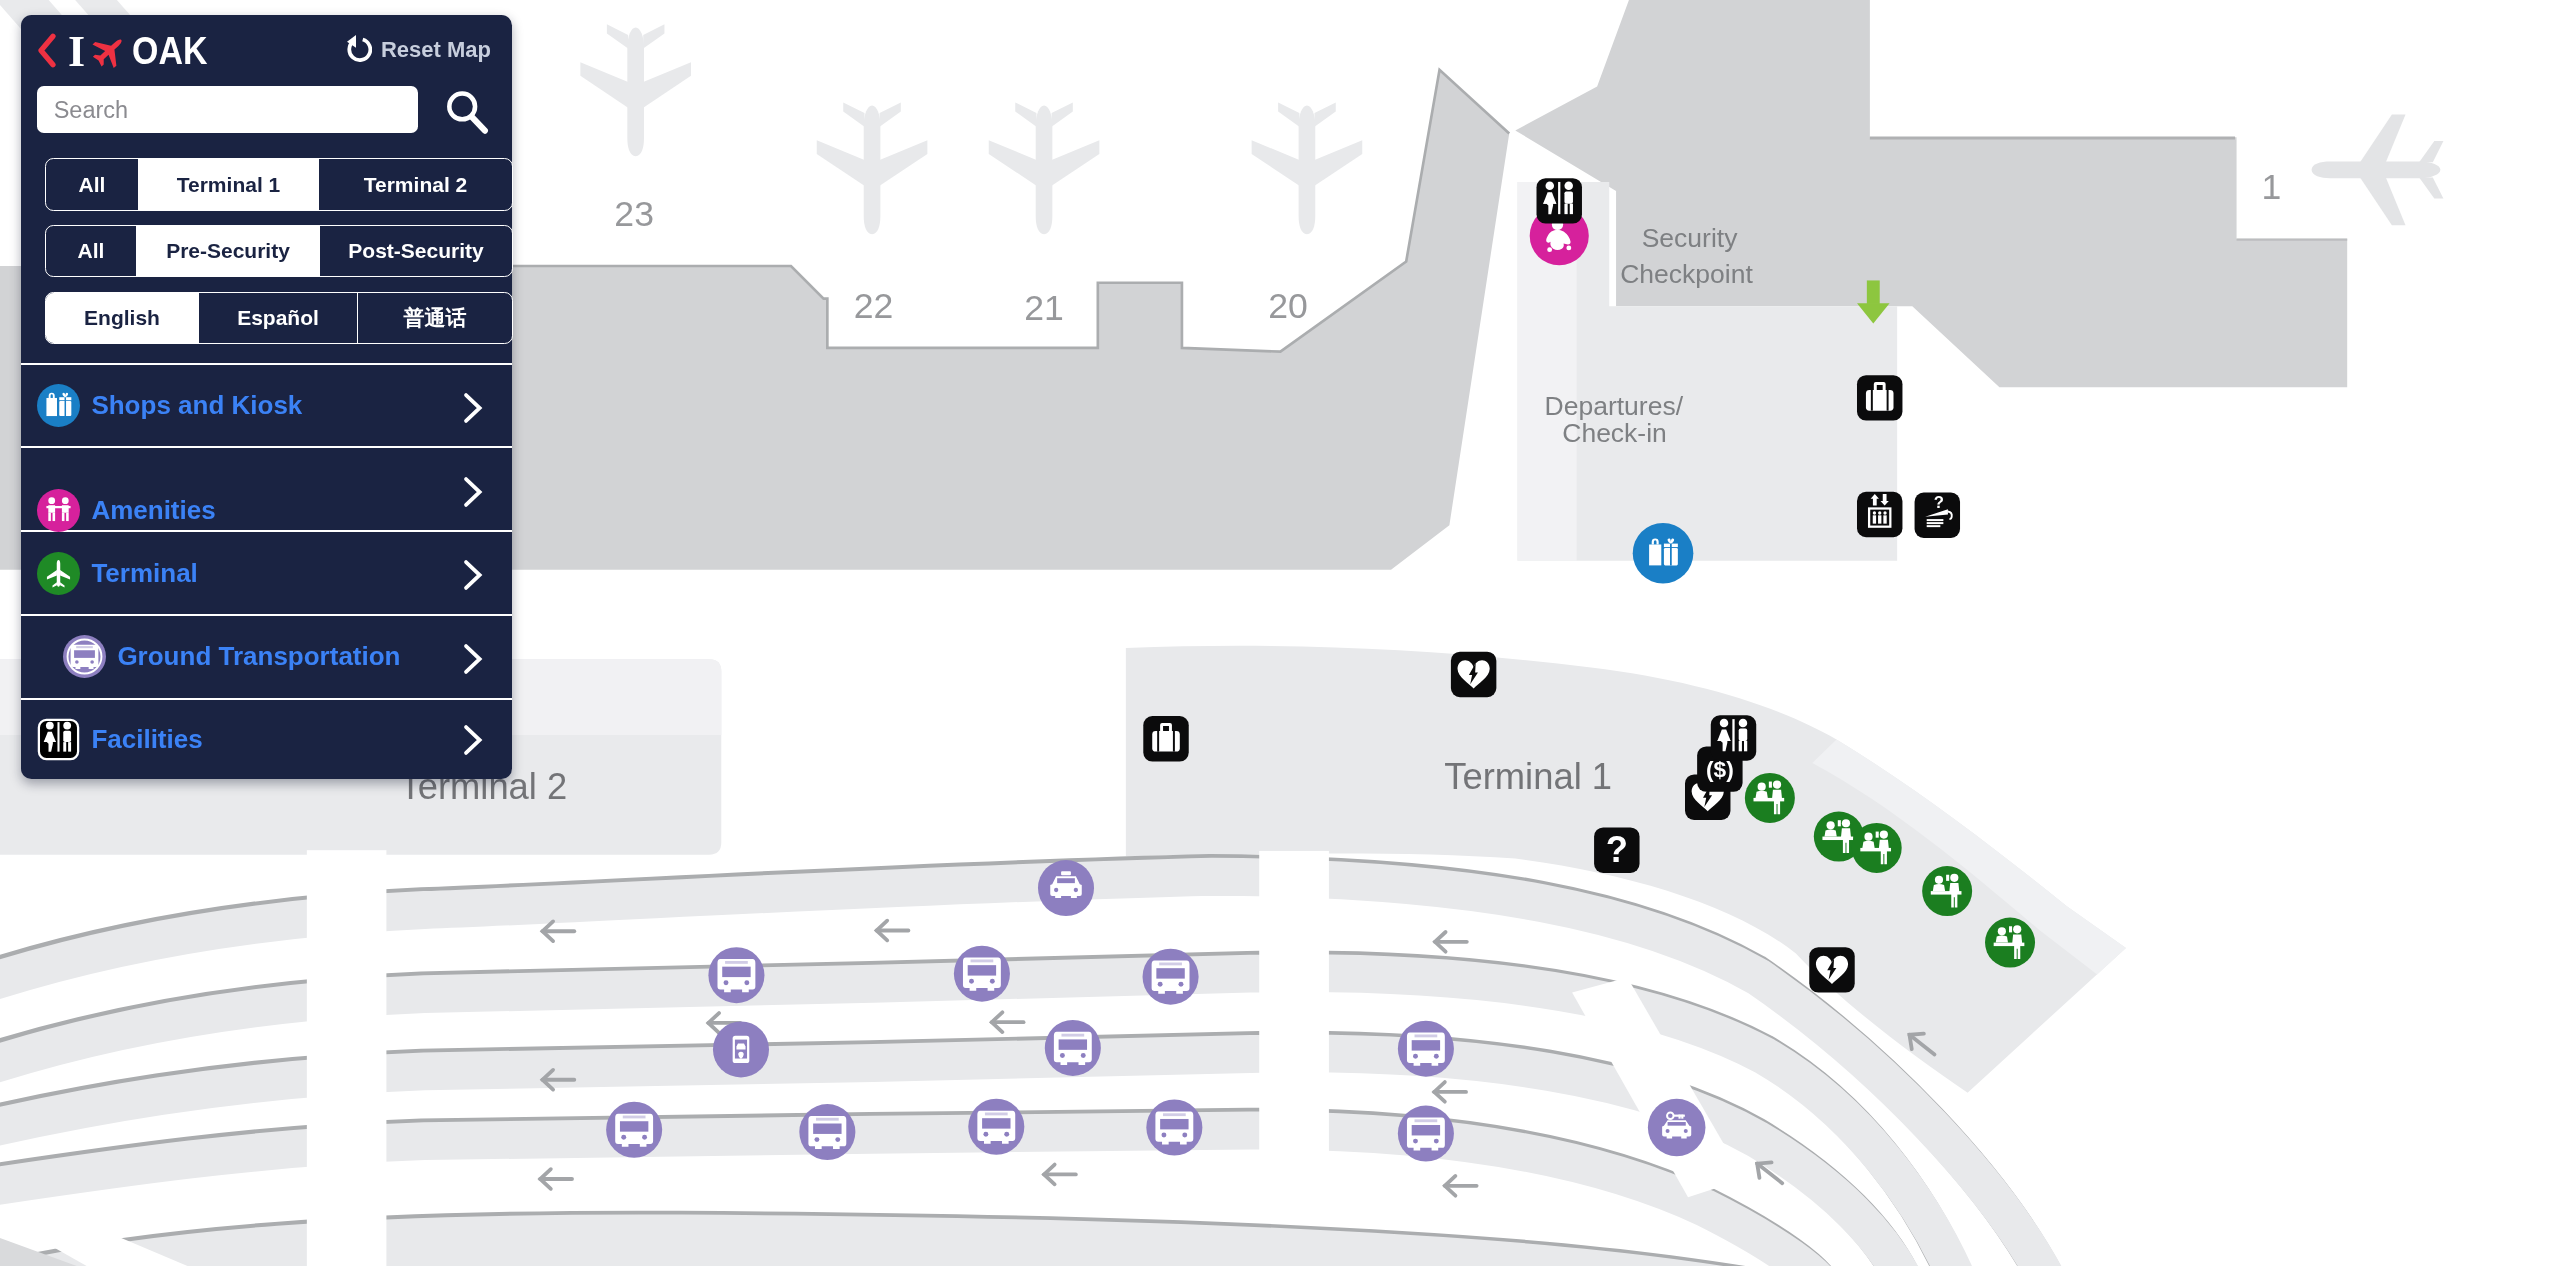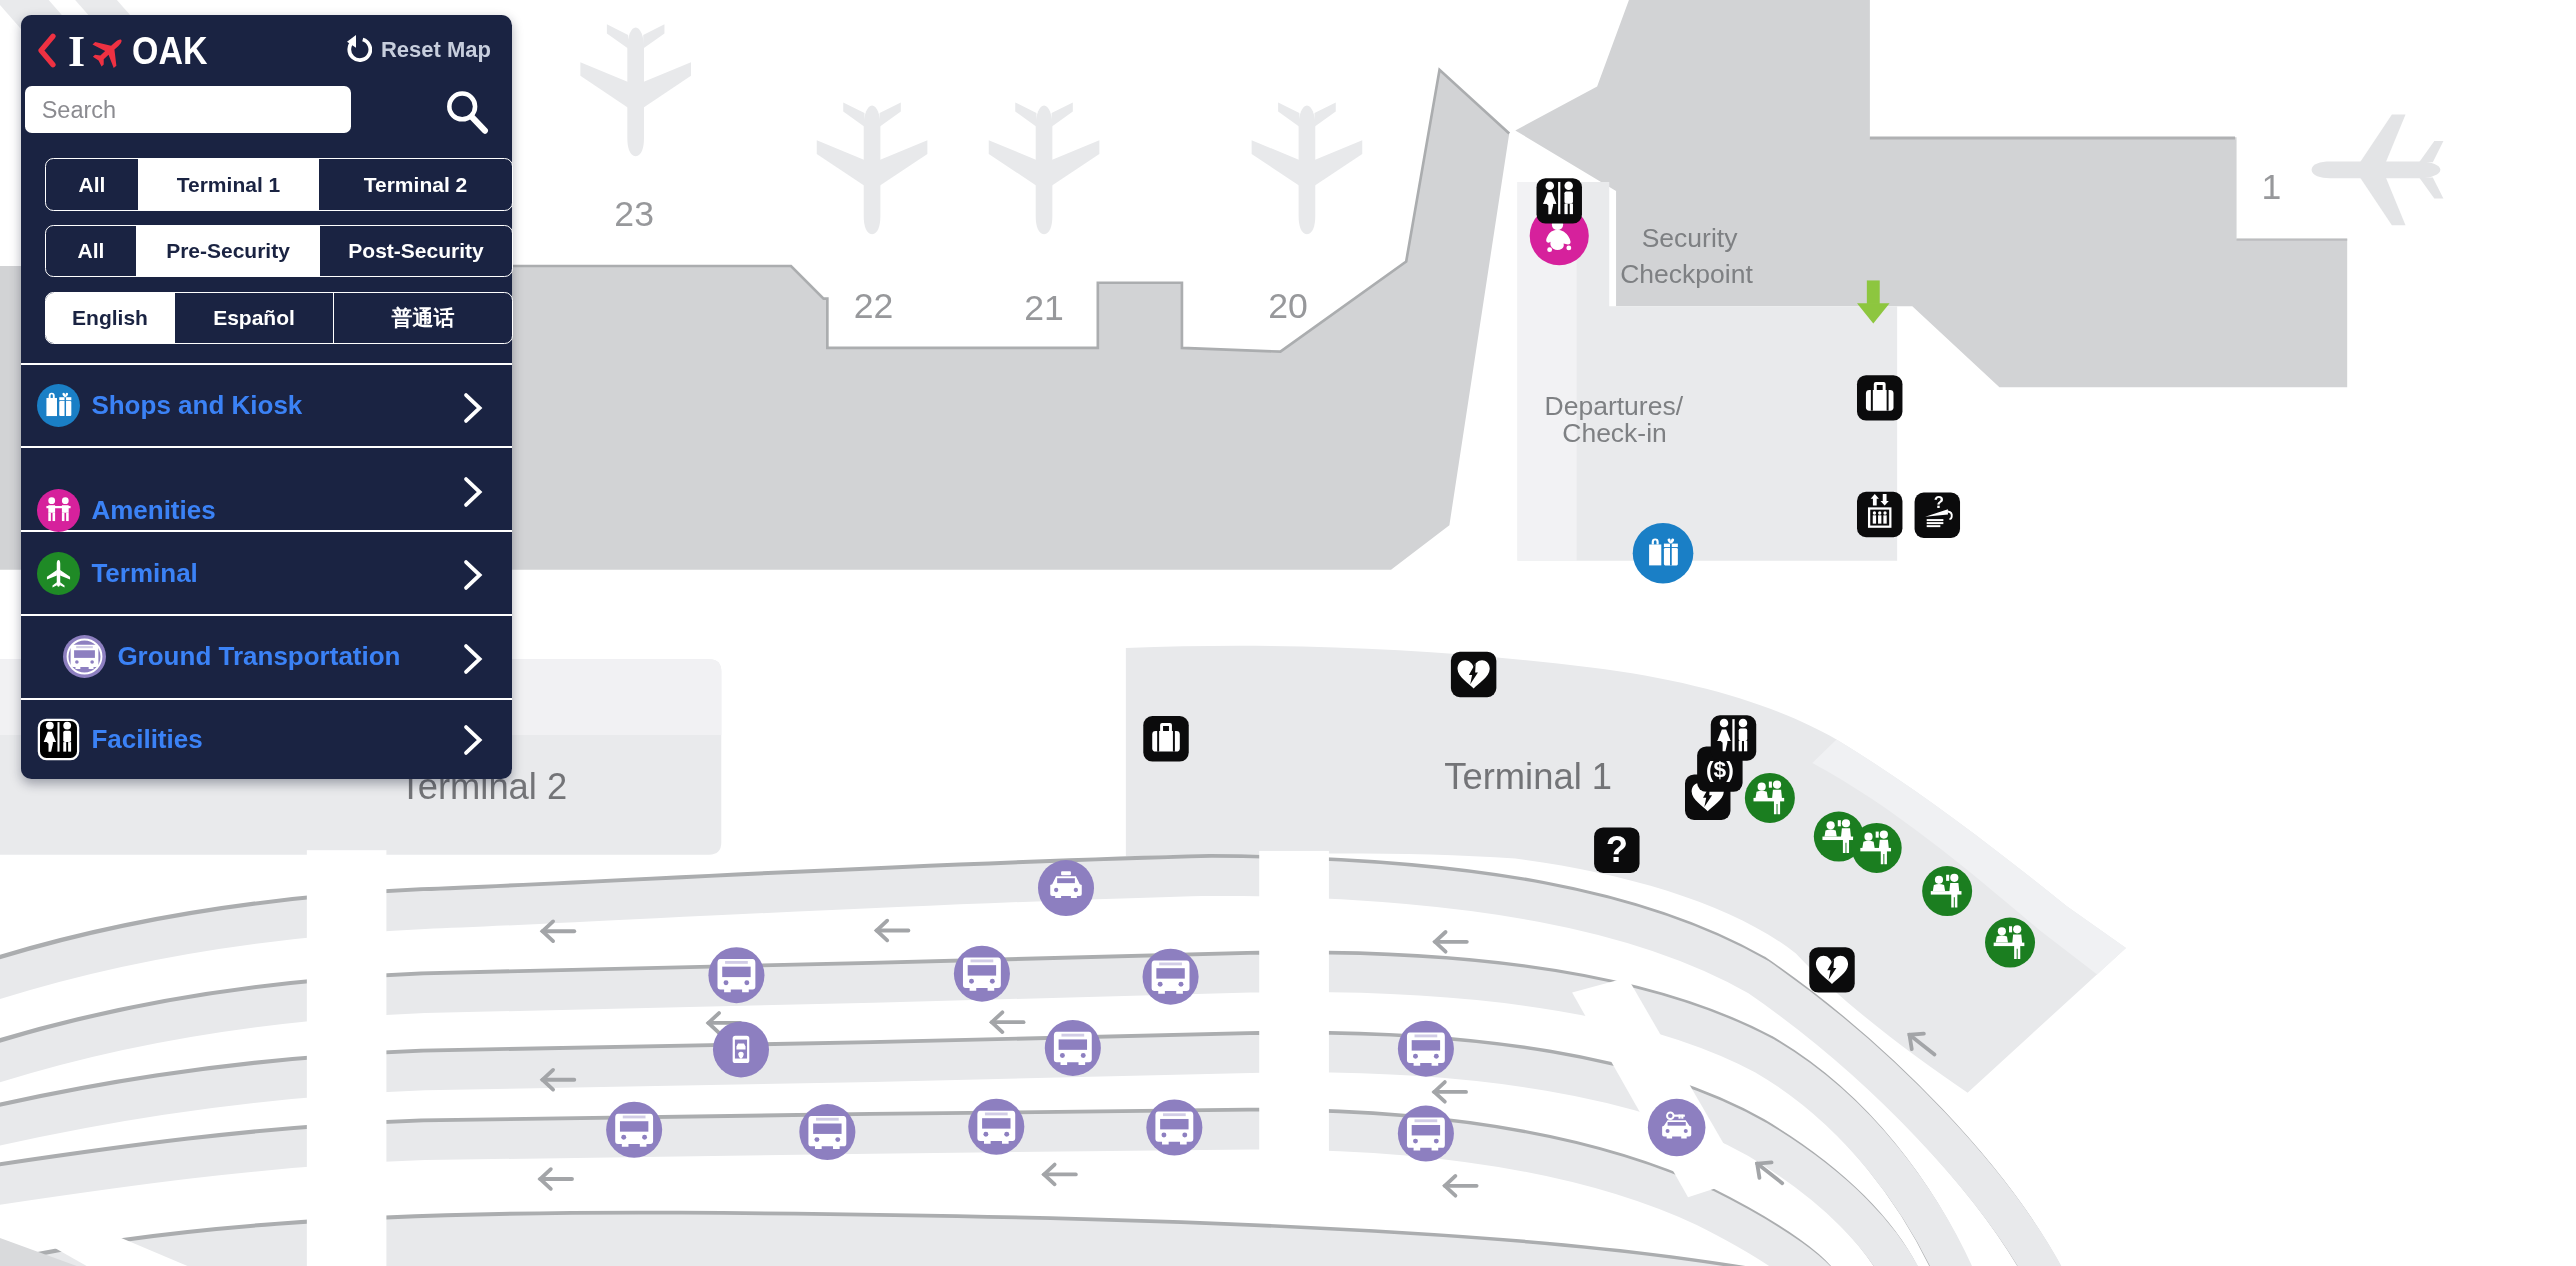--- a/index.html
+++ b/index.html
@@ -7,21 +7,21 @@
        font-family:"Liberation Sans", sans-serif;}
   #map{position:absolute;left:0;top:0;}
   .panel{position:absolute;left:21px;top:15px;width:491px;height:764px;background:#1a2342;
          border-radius:10.6px;box-shadow:0 4.5px 10.6px rgba(20,25,50,.35);color:#fff;}
   .hdr{position:absolute;left:0;top:0;width:100%;height:71px;}
   .logo{position:absolute;height:42px;display:flex;align-items:center;}
   .logoI{font-family:"Liberation Serif",serif;font-weight:bold;font-size:44px;color:#fff;margin-left:15px;}
   .logoOAK{font-weight:bold;font-size:39px;color:#fff;letter-spacing:0;margin-left:4.5px;transform:scaleX(0.87);transform-origin:left center;display:inline-block;}
   .reset{position:absolute;right:21px;top:19.7px;display:flex;align-items:center;color:#c7cedd;
          font-weight:bold;font-size:22px;}
-  .search{position:absolute;left:4px;top:71px;width:326px;height:47px;background:#fff;border-radius:6.8px;}
+  .search{position:absolute;left:16px;top:71px;width:381px;height:47px;background:#fff;border-radius:6.8px;}
   .search span{position:absolute;left:16.7px;top:10.6px;font-size:23.5px;color:#8b8b90;}
   .segrow{position:absolute;left:16px;width:468px;border:1.5px solid #fff;border-radius:8.3px;
           box-sizing:border-box;display:flex;overflow:hidden;margin-left:8px;}
   .seg{display:flex;align-items:center;justify-content:center;font-weight:bold;font-size:21px;
        color:#fff;box-sizing:border-box;border-left:1.5px solid #fff;}
   .seg:first-child{border-left:none;}
   .seg.on{background:#fff;color:#1a2342;}
   .menu{position:absolute;left:0;width:100%;}
   .mrow{position:absolute;left:0;width:100%;display:flex;align-items:center;}
   .sep{position:absolute;left:0;width:100%;height:1.5px;background:#fff;}
@@ -374,21 +374,21 @@
     <div class="seg" style="width:92px;">All</div>
     <div class="seg on" style="width:180px;">Terminal 1</div>
     <div class="seg" style="flex:1;">Terminal 2</div>
   </div>
   <div class="segrow" style="top:210px;height:52px;">
     <div class="seg" style="width:90px;">All</div>
     <div class="seg on" style="width:183px;">Pre-Security</div>
     <div class="seg" style="flex:1;">Post-Security</div>
   </div>
   <div class="segrow" style="top:277px;height:52px;">
-    <div class="seg on" style="width:128px;">English</div>
+    <div class="seg on" style="width:152px;">English</div>
     <div class="seg" style="width:159px;">Español</div>
     <div class="seg" style="flex:1;text-align:center;">普通话</div>
   </div>
 
   <div class="menu">
     <div class="sep" style="top:348px;"></div>
     <div class="sep" style="top:431px;"></div>
     <div class="sep" style="top:515px;"></div>
     <div class="sep" style="top:599px;"></div>
     <div class="sep" style="top:683px;"></div>

